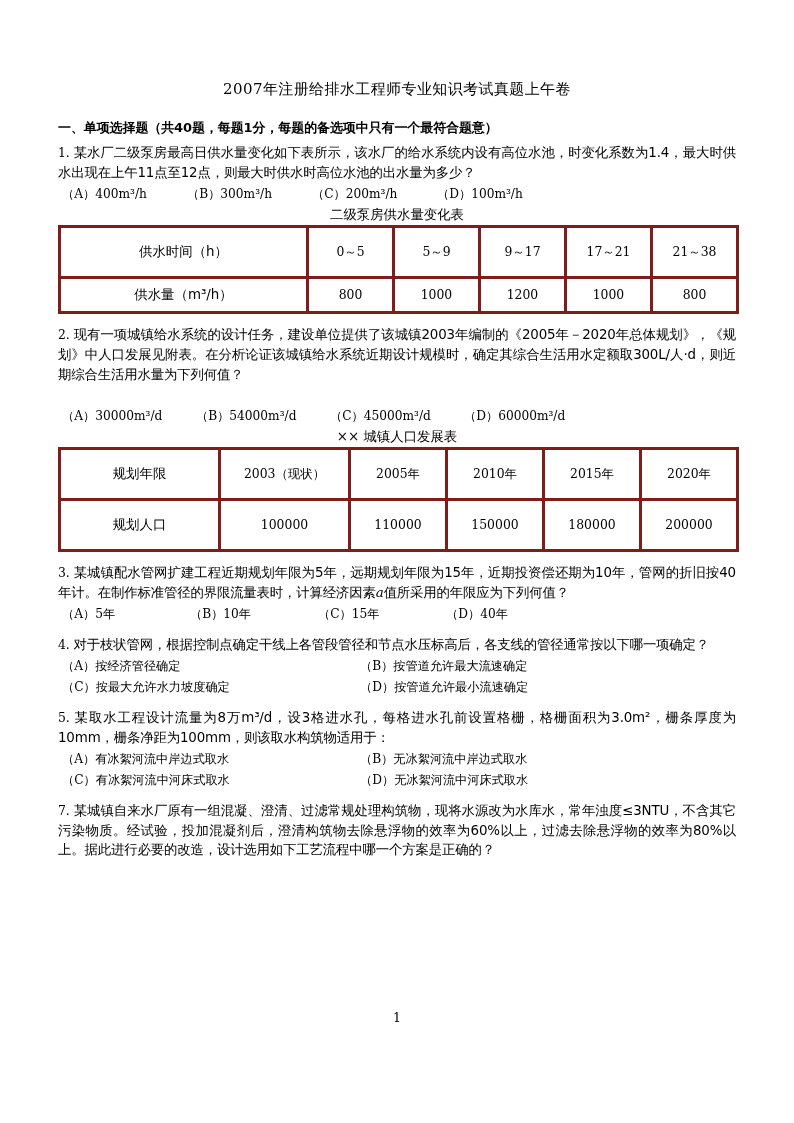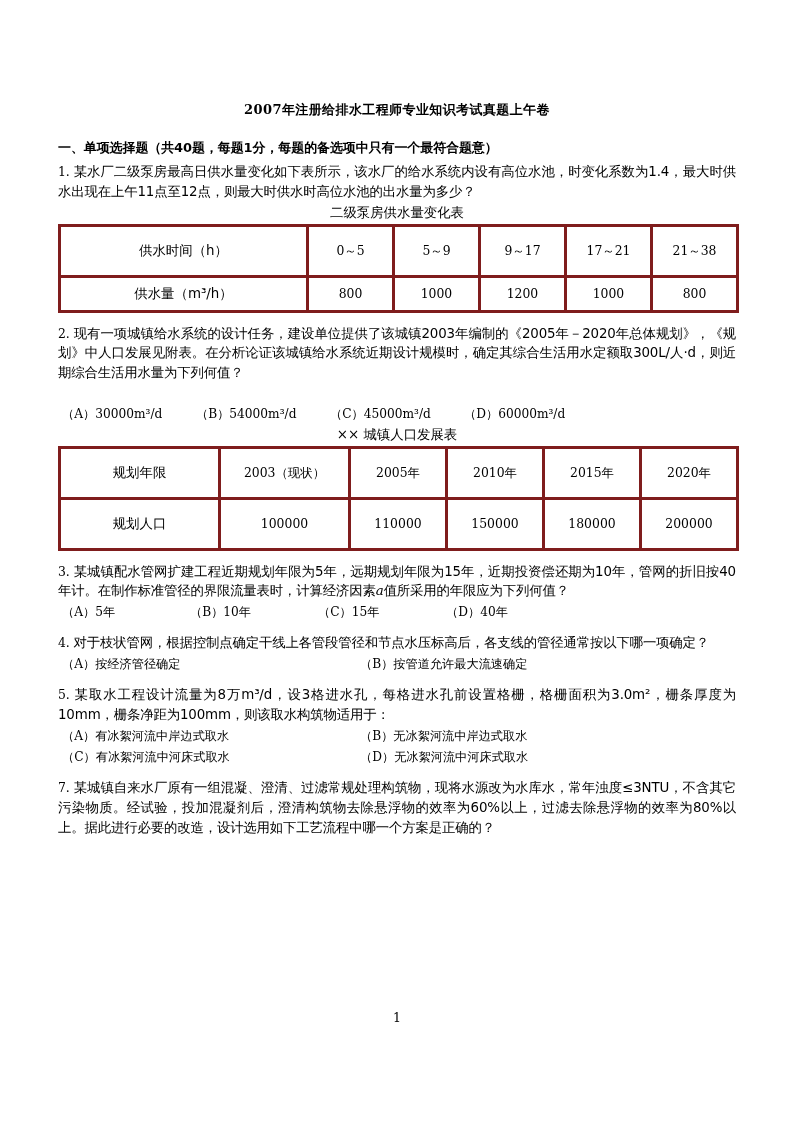--- a/index.html
+++ b/index.html
@@ -18,24 +18,24 @@
   .page {
     position: relative;
     width: 794px;
     height: 1123px;
     box-sizing: border-box;
     padding: 0 58px;
   }
   .doc-title {
     text-align: center;
     font-family: "DejaVu Serif", "Liberation Serif", serif;
-    font-weight: bold;
-    font-size: 13px;
+    font-weight: normal;
+    font-size: 15px;
     letter-spacing: 0.4px;
-    padding-top: 102px;
+    padding-top: 80px;
     line-height: 1.2;
     white-space: nowrap;
   }
   .section-heading {
     font-weight: bold;
     font-size: 13px;
     margin-top: 22px;
     letter-spacing: -0.1px;
     line-height: 1.3;
   }
@@ -127,20 +127,23 @@
 <body>
 
 <div class="page">
 
   <div class="doc-title">2007年注册给排水工程师专业知识考试真题上午卷</div>
 
   <div class="section-heading">一、单项选择题（共40题，每题1分，每题的备选项中只有一个最符合题意）</div>
 
   <div class="question q-tight">
     <div class="q-body"><span class="q-num num">1.</span><span>某水厂二级泵房最高日供水量变化如下表所示，该水厂的给水系统内设有高位水池，时变化系数为1.4，最大时供水出现在上午11点至12点，则最大时供水时高位水池的出水量为多少？</span></div>
+    <div class="opts-row">
+      <span class="opt-inline opt-w1 lab">（A）400m³/h</span><span class="opt-inline opt-w1 lab">（B）300m³/h</span><span class="opt-inline opt-w1 lab">（C）200m³/h</span><span class="opt-inline lab">（D）100m³/h</span>
+    </div>
   </div>
 
   <div class="tbl-caption">二级泵房供水量变化表</div>
   <table class="xtable">
     <colgroup>
       <col style="width:248px">
         <col style="width:86px">
         <col style="width:86px">
         <col style="width:86px">
         <col style="width:86px">
@@ -208,20 +211,23 @@
     <div class="opts-row">
       <span class="opt-inline opt-w2 lab">（A）5年</span><span class="opt-inline opt-w2 lab">（B）10年</span><span class="opt-inline opt-w2 lab">（C）15年</span><span class="opt-inline lab">（D）40年</span>
     </div>
   </div>
 
   <div class="question">
     <div class="q-body"><span class="q-num num">4.</span><span>对于枝状管网，根据控制点确定干线上各管段管径和节点水压标高后，各支线的管径通常按以下哪一项确定？</span></div>
     <div class="opts-row">
       <span class="opt-inline opt-half lab">（A）按经济管径确定</span><span class="opt-inline lab">（B）按管道允许最大流速确定</span>
     </div>
+    <div class="opts-row">
+      <span class="opt-inline opt-half lab">（C）按最大允许水力坡度确定</span><span class="opt-inline lab">（D）按管道允许最小流速确定</span>
+    </div>
   </div>
 
   <div class="question">
     <div class="q-body"><span class="q-num num">5.</span><span>某取水工程设计流量为8万m³/d，设3格进水孔，每格进水孔前设置格栅，格栅面积为3.0m²，栅条厚度为10mm，栅条净距为100mm，则该取水构筑物适用于：</span></div>
     <div class="opts-row">
       <span class="opt-inline opt-half lab">（A）有冰絮河流中岸边式取水</span><span class="opt-inline lab">（B）无冰絮河流中岸边式取水</span>
     </div>
     <div class="opts-row">
       <span class="opt-inline opt-half lab">（C）有冰絮河流中河床式取水</span><span class="opt-inline lab">（D）无冰絮河流中河床式取水</span>
     </div>

